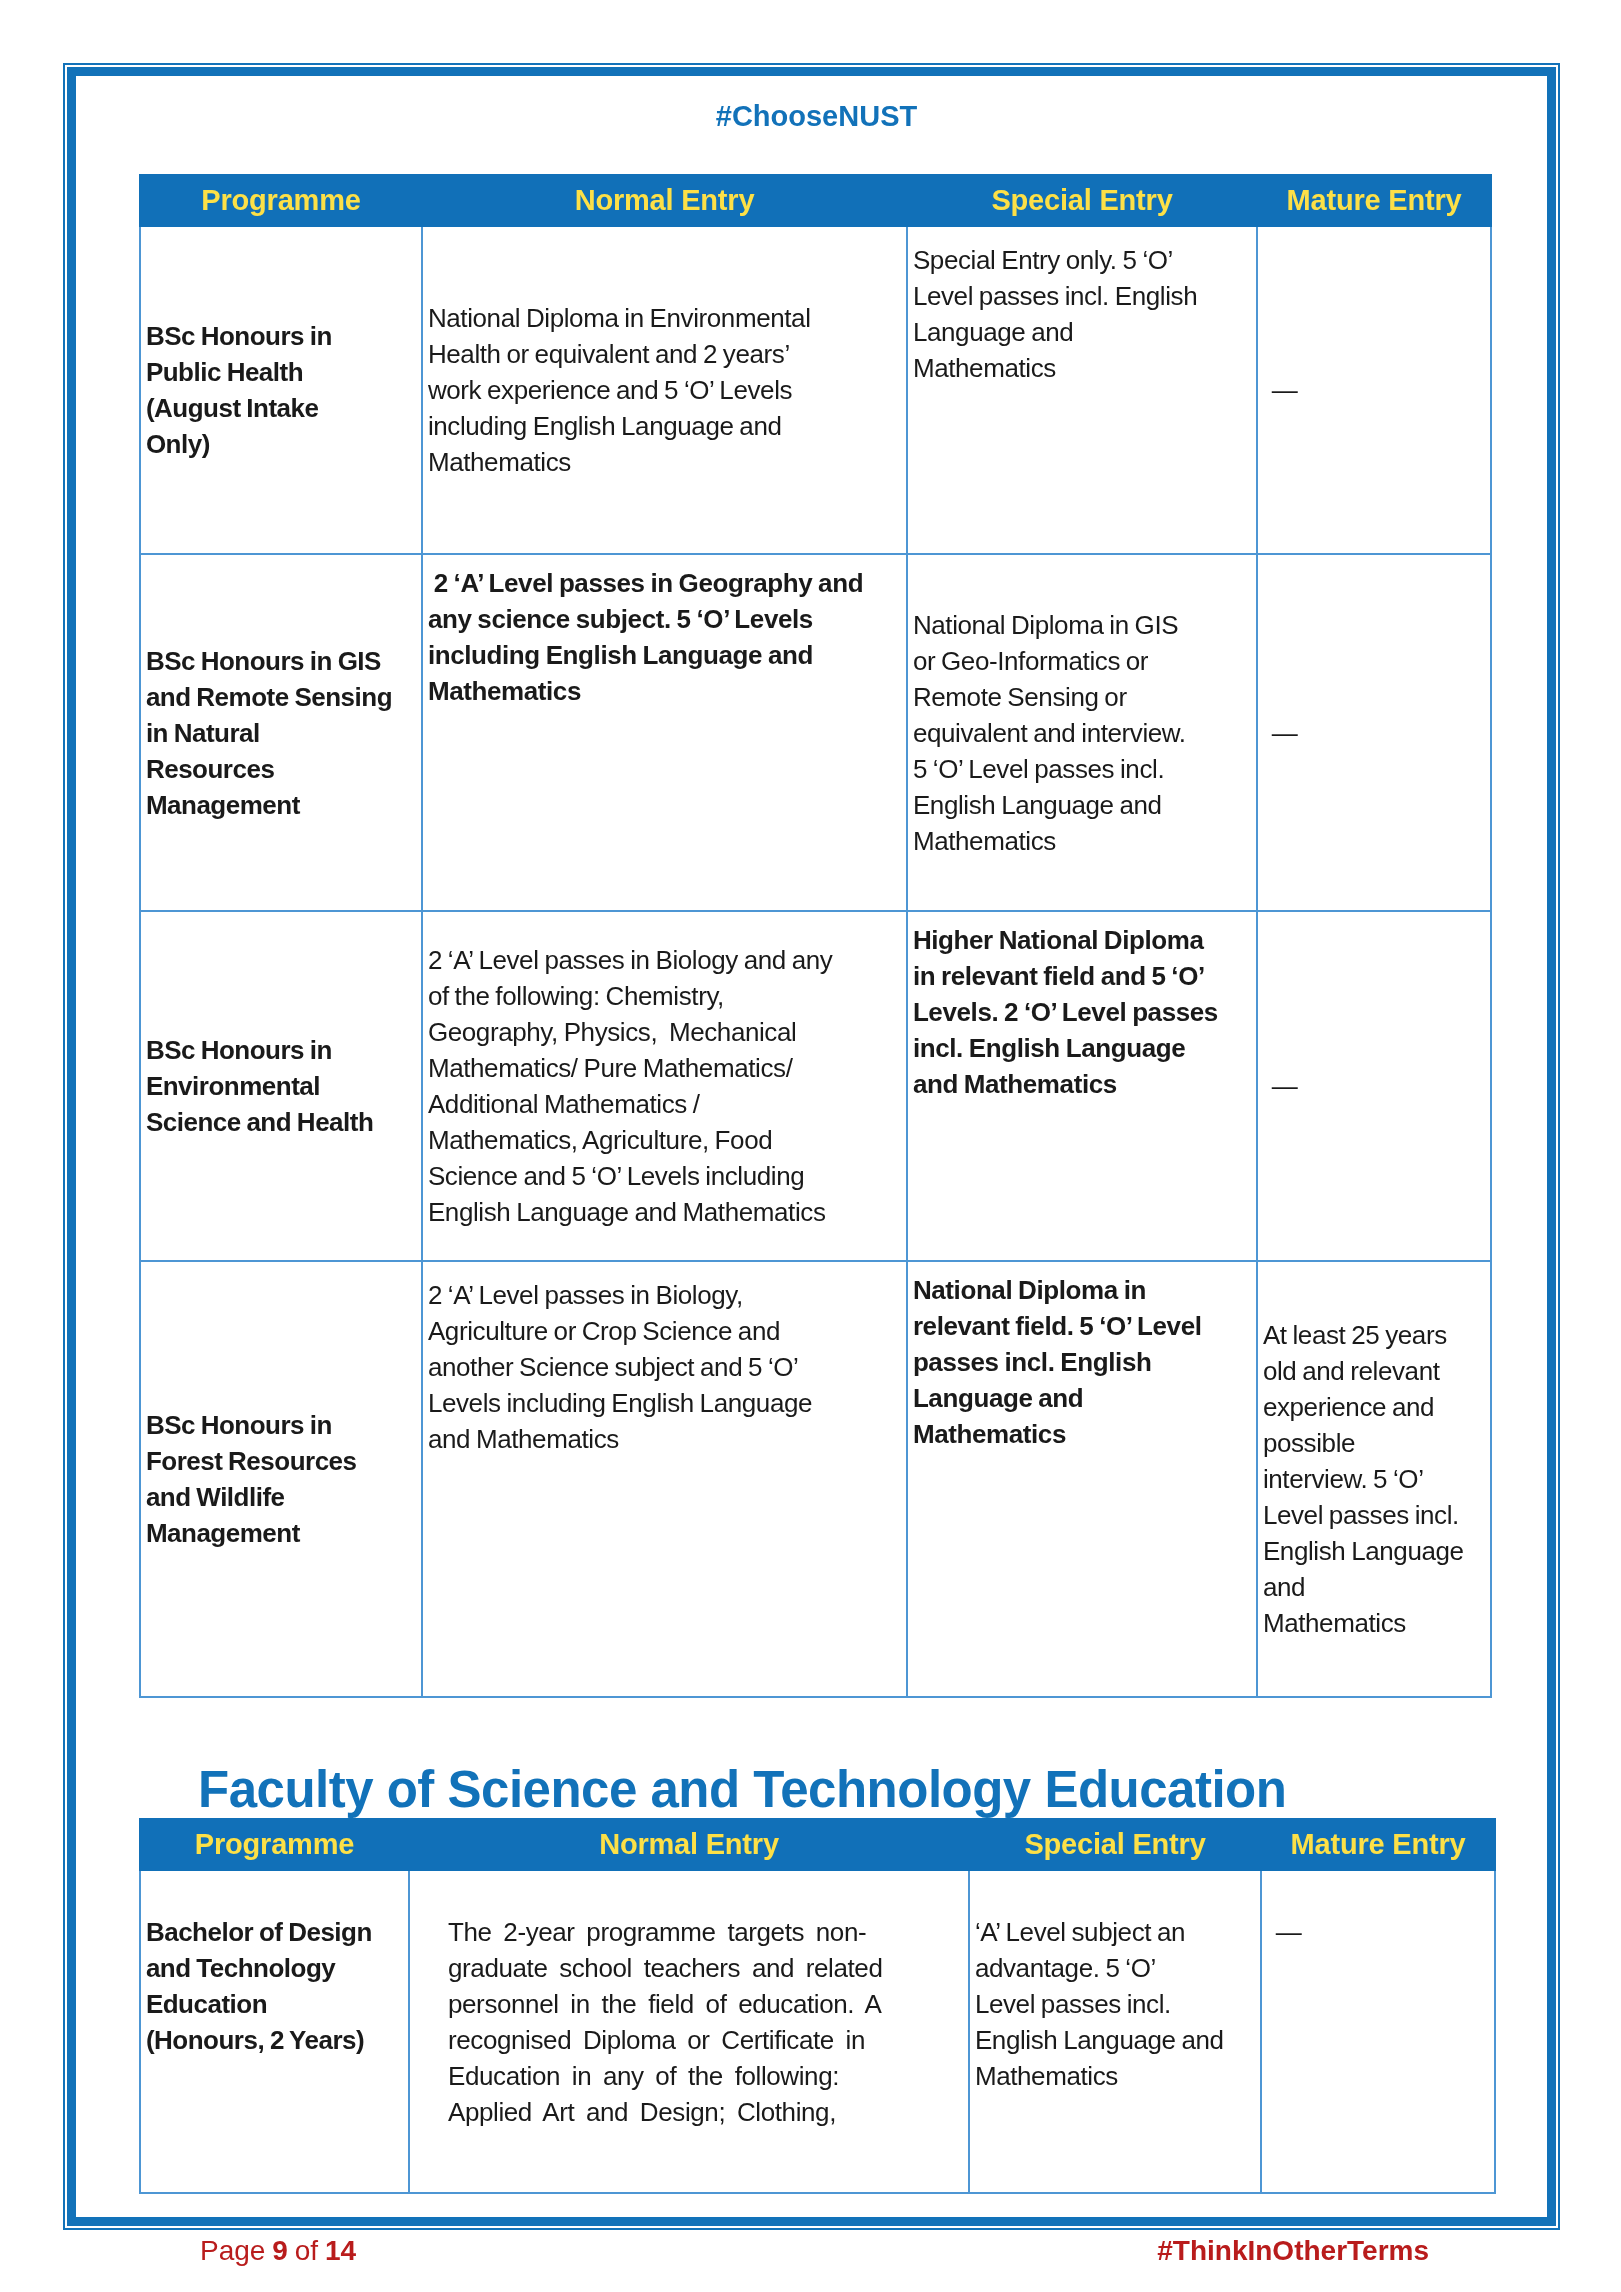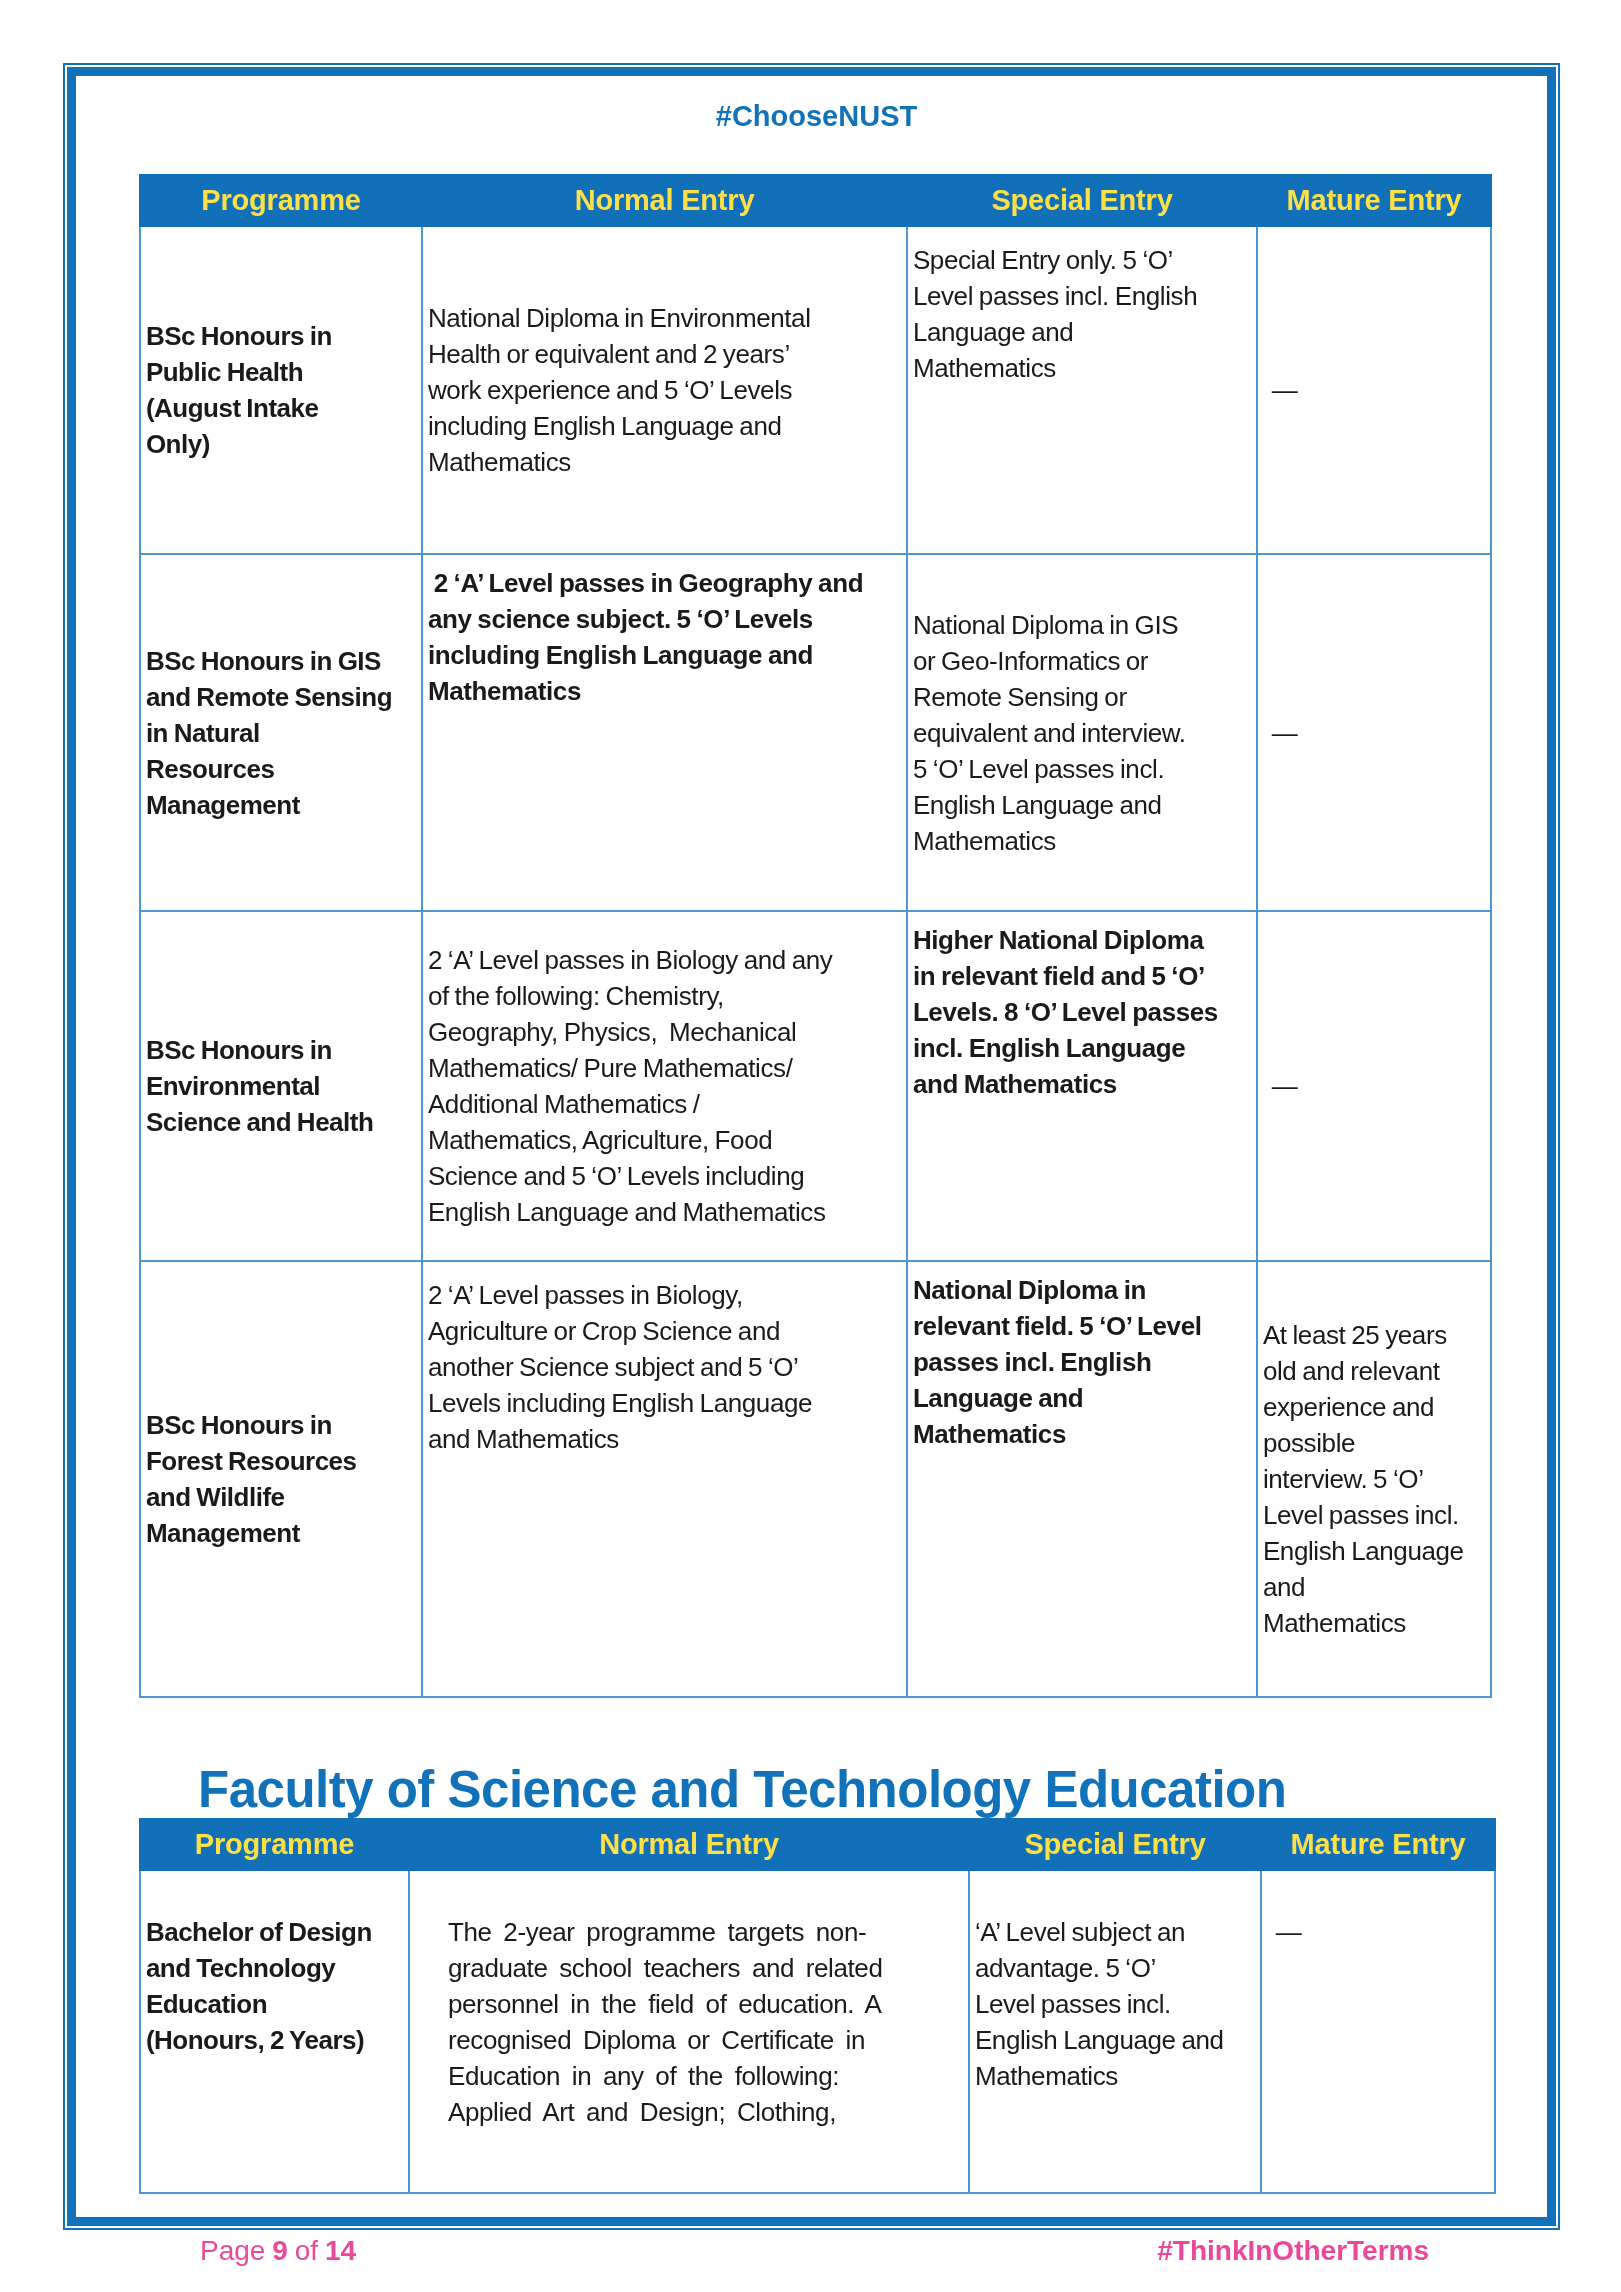--- a/index.html
+++ b/index.html
@@ -37,21 +37,21 @@
   .dash{padding-left:13.7px;}
   .justify-cell{word-spacing:4.9px;padding-left:38px;}
   .r1 td{height:311px;} .r2 td{height:345px;} .r3 td{height:338px;}
   .r4 td{height:419px;} .r5 td{height:278px;}
   .section-heading{
     margin:65px 0 0 59px;font-size:51px;line-height:53px;font-weight:bold;
     color:#1272B9;letter-spacing:-0.5px;
   }
   .footer{
     margin-top:41px;display:flex;justify-content:space-between;align-items:baseline;
-    padding:0 65px 0 61px;font-size:28px;color:#ec4899;
+    padding:0 65px 0 61px;font-size:28px;color:#b91c1c;
   }
   .page-indicator span{margin-right:6.9px;}
   .page-indicator .num{font-weight:bold;}
   .footer-hashtag{font-weight:bold;}
 </style>
 </head>
 <body>
 
 <div class="frame-outer">
   <div class="frame-inner"></div>
@@ -117,21 +117,21 @@
       <td class="cell-text">2 ‘A’ Level passes in Biology and any
 of the following: Chemistry,
 Geography, Physics,  Mechanical
 Mathematics/ Pure Mathematics/
 Additional Mathematics /
 Mathematics, Agriculture, Food
 Science and 5 ‘O’ Levels including
 English Language and Mathematics</td>
       <td class="cell-text v-top pt-sm">Higher National Diploma
 in relevant field and 5 ‘O’
-Levels. 8 ‘O’ Level passes
+Levels. 2 ‘O’ Level passes
 incl. English Language
 and Mathematics</td>
       <td class="dash">—</td>
     </tr>
     <tr class="r4">
       <td class="prog cell-text">BSc Honours in
 Forest Resources
 and Wildlife
 Management</td>
       <td class="cell-text v-top pt-md">2 ‘A’ Level passes in Biology,

